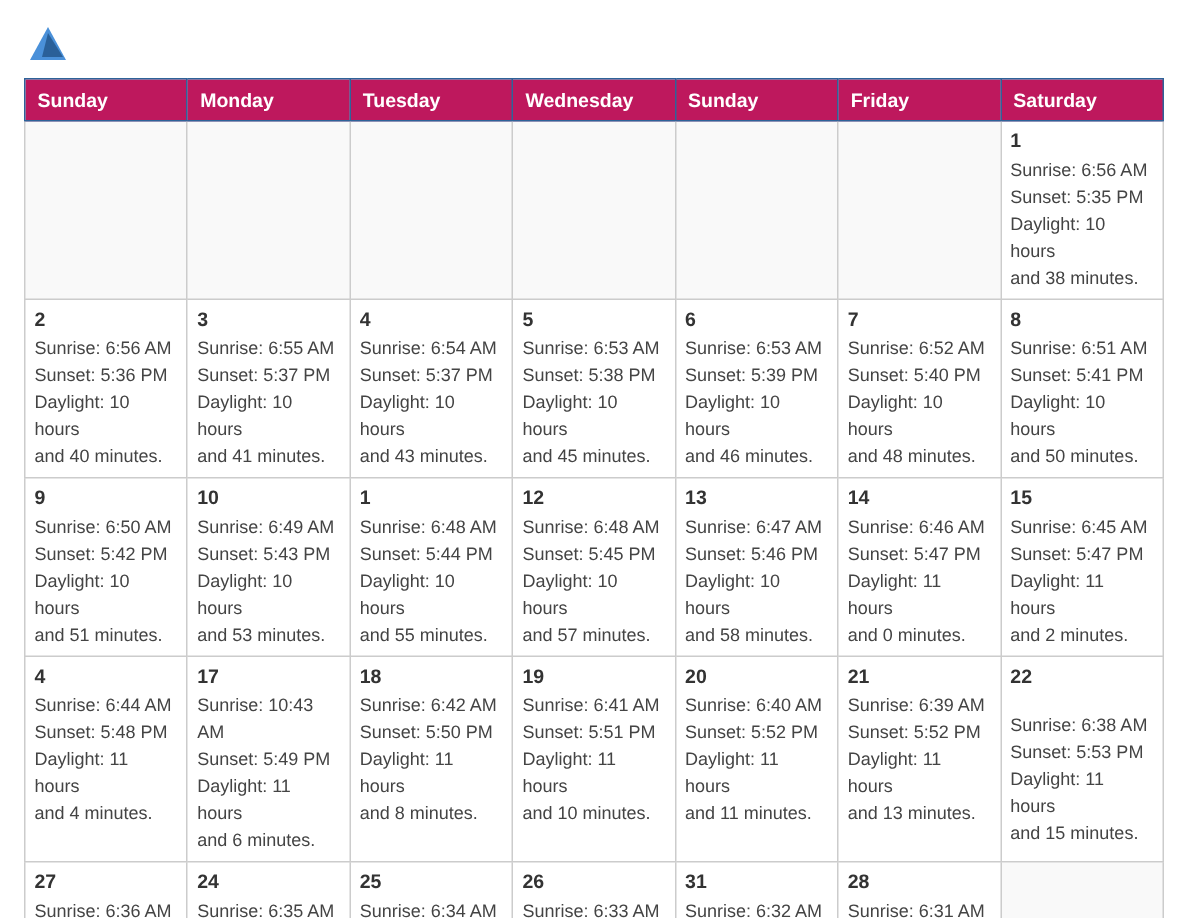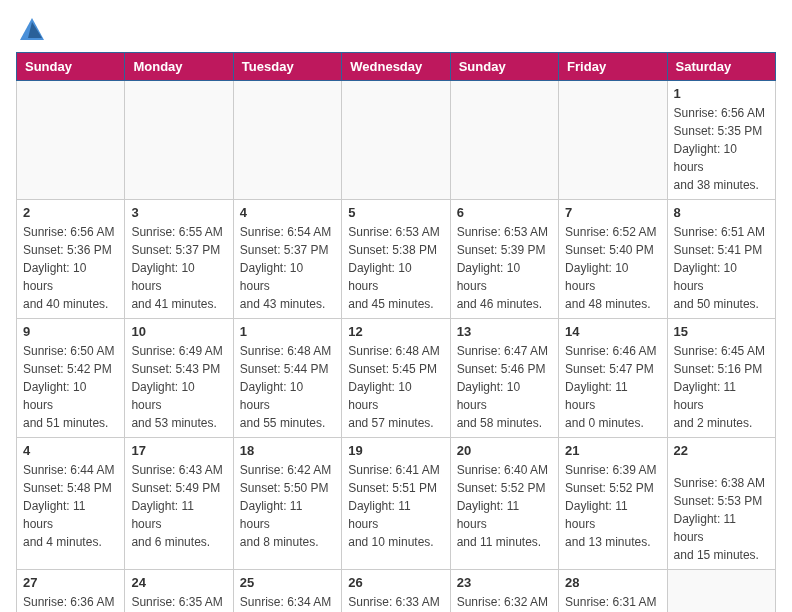--- a/index.html
+++ b/index.html
@@ -234,36 +234,36 @@
         <td>
           <span class="day-number">14</span>
           <div class="day-info" style="white-space: pre-line;">Sunrise: 6:46 AM
 Sunset: 5:47 PM
 Daylight: 11 hours
 and 0 minutes.</div>
         </td>
         <td>
           <span class="day-number">15</span>
           <div class="day-info" style="white-space: pre-line;">Sunrise: 6:45 AM
-Sunset: 5:16 PM
+Sunset: 5:47 PM
 Daylight: 11 hours
 and 2 minutes.</div>
         </td>
       </tr>
       <tr>
         <td>
           <span class="day-number">4</span>
           <div class="day-info" style="white-space: pre-line;">Sunrise: 6:44 AM
 Sunset: 5:48 PM
 Daylight: 11 hours
 and 4 minutes.</div>
         </td>
         <td>
           <span class="day-number">17</span>
-          <div class="day-info" style="white-space: pre-line;">Sunrise: 6:43 AM
+          <div class="day-info" style="white-space: pre-line;">Sunrise: 10:43 AM
 Sunset: 5:49 PM
 Daylight: 11 hours
 and 6 minutes.</div>
         </td>
         <td>
           <span class="day-number">18</span>
           <div class="day-info" style="white-space: pre-line;">Sunrise: 6:42 AM
 Sunset: 5:50 PM
 Daylight: 11 hours
 and 8 minutes.</div>
@@ -320,21 +320,21 @@
 and 21 minutes.</div>
         </td>
         <td>
           <span class="day-number">26</span>
           <div class="day-info" style="white-space: pre-line;">Sunrise: 6:33 AM
 Sunset: 5:57 PM
 Daylight: 11 hours
 and 23 minutes.</div>
         </td>
         <td>
-          <span class="day-number">23</span>
+          <span class="day-number">31</span>
           <div class="day-info" style="white-space: pre-line;">Sunrise: 6:32 AM
 Sunset: 5:57 PM
 Daylight: 11 hours
 and 25 minutes.</div>
         </td>
         <td>
           <span class="day-number">28</span>
           <div class="day-info" style="white-space: pre-line;">Sunrise: 6:31 AM
 Sunset: 5:58 PM
 Daylight: 11 hours

